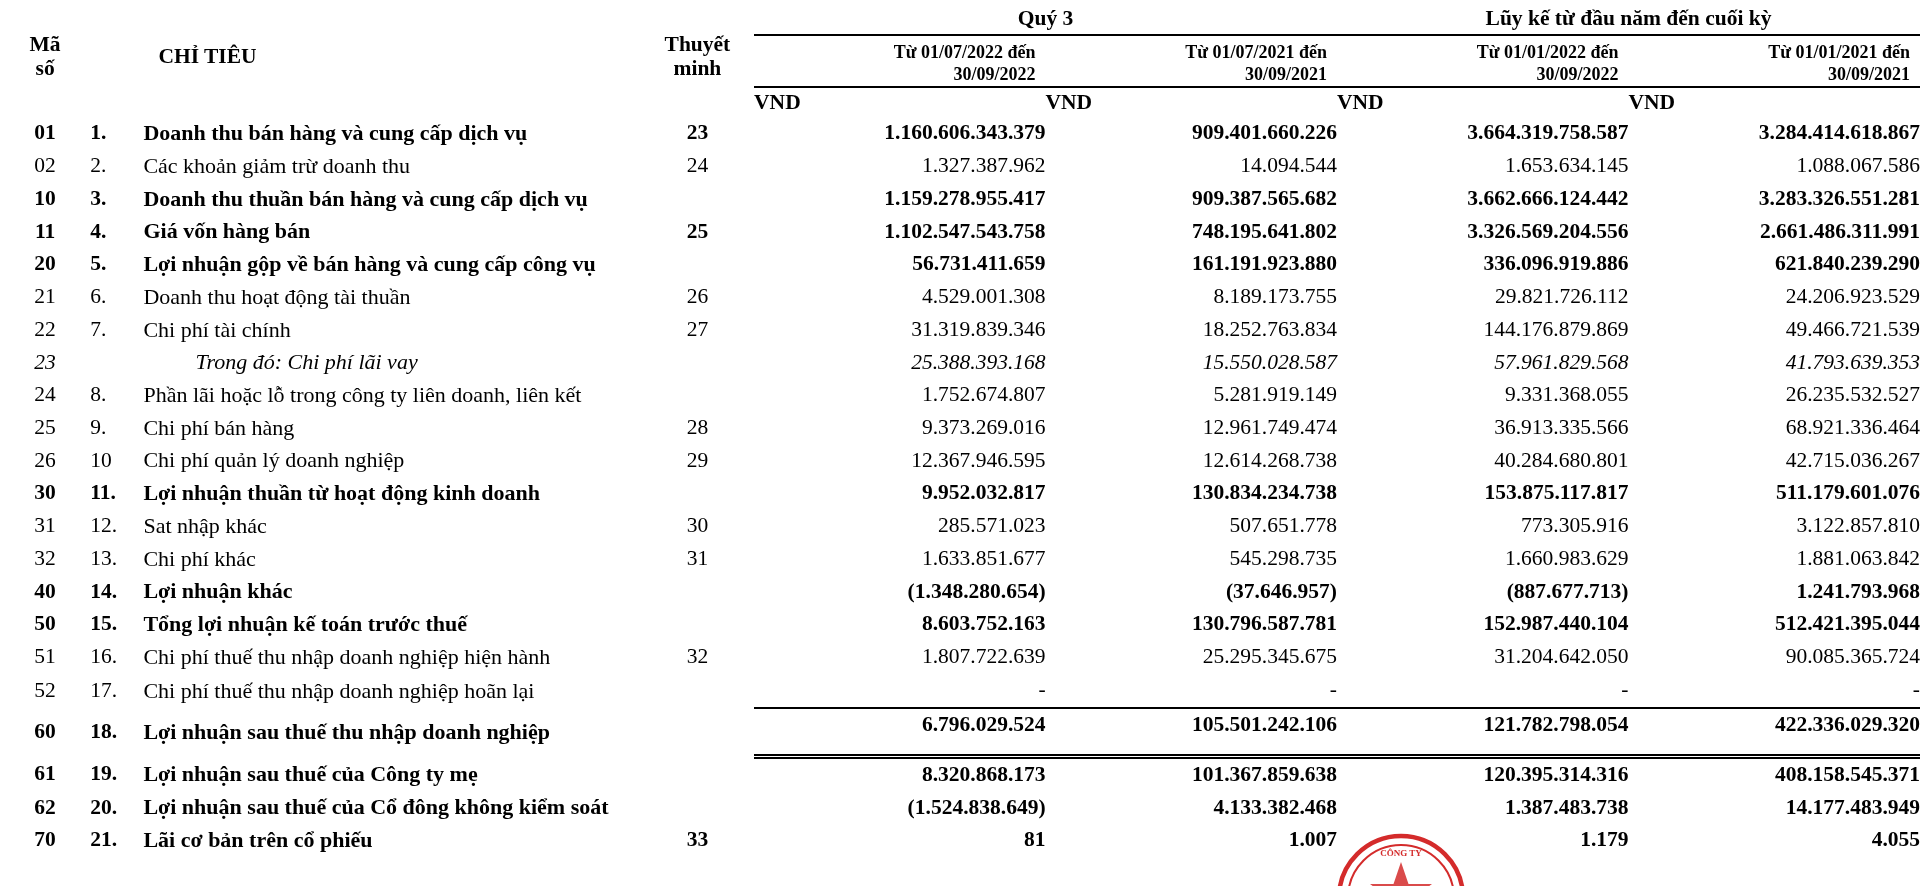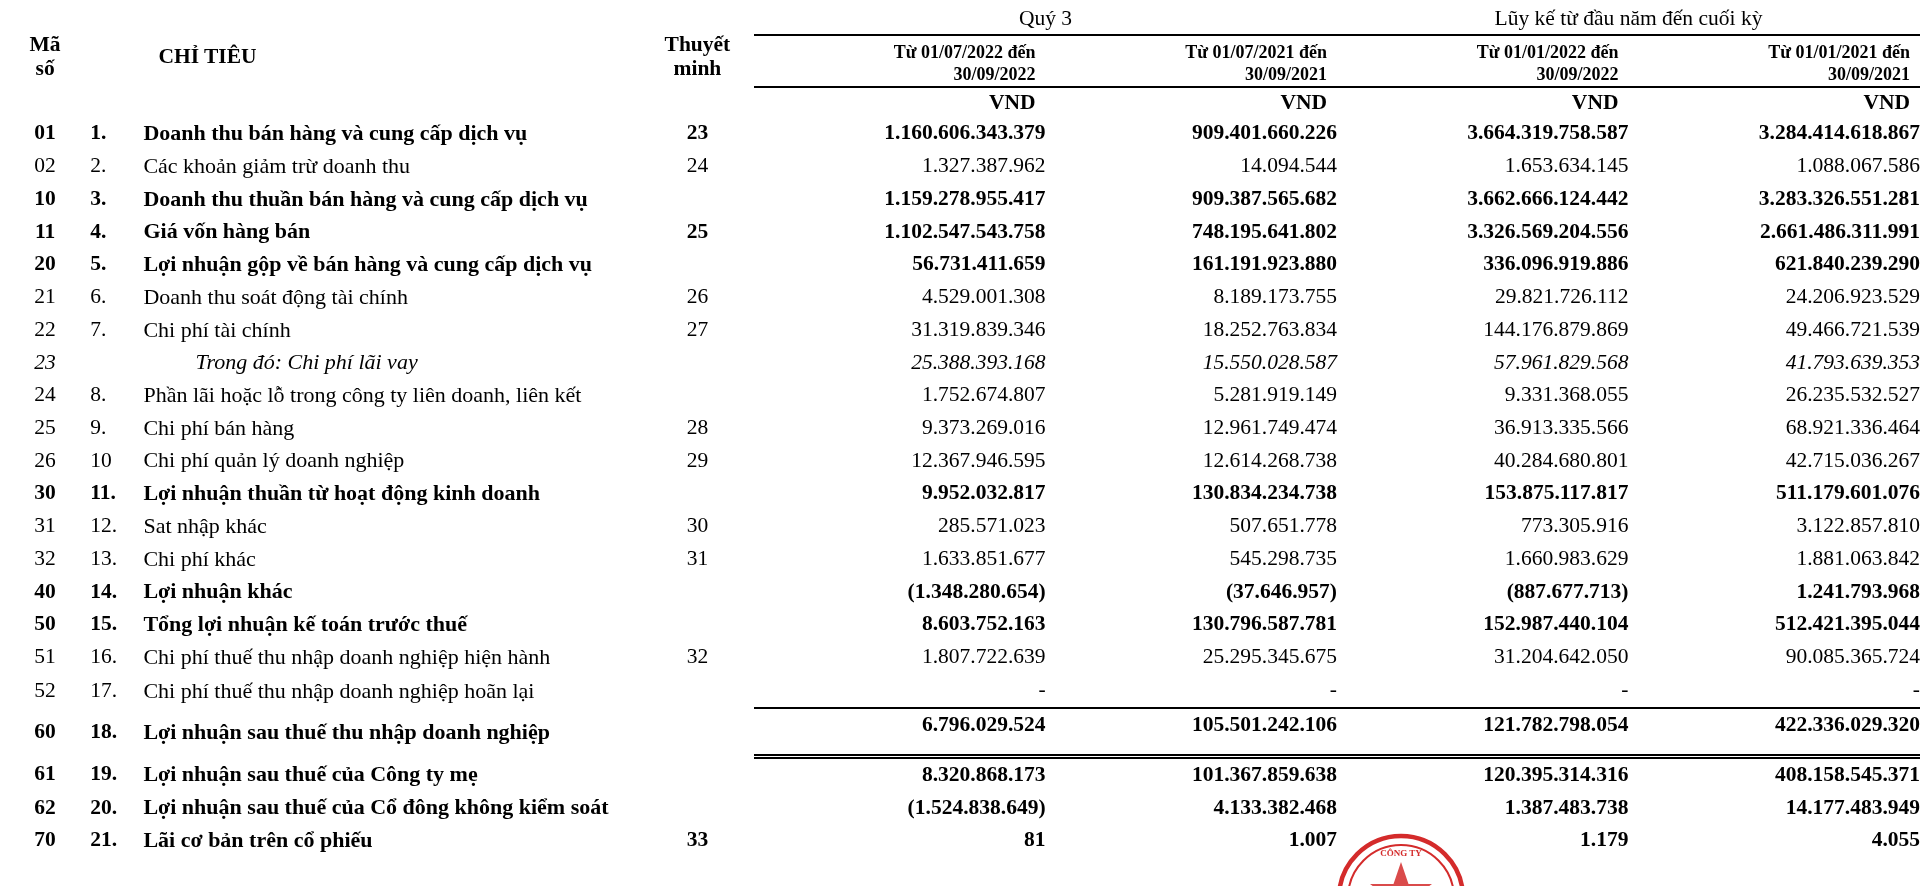--- a/index.html
+++ b/index.html
@@ -34,21 +34,21 @@
   
   col.c-code   { width: 78px; }
   col.c-num    { width: 46px; }
   col.c-label  { width: 430px; }
   col.c-note   { width: 98px; }
   col.c-val    { width: 252px; }
 
   
   .hdr-group {
     text-align: center;
-    font-weight: normal;
+    font-weight: bold;
     font-size: 21.5px;
     padding: 6px 0 3px 0;
     vertical-align: bottom;
     line-height: 1.15;
   }
   .hdr-group .grp-inner {
     display: block;
     border-bottom: 2px solid #000;
     padding-bottom: 3px;
   }
@@ -56,21 +56,21 @@
     text-align: right;
     font-weight: bold;
     font-size: 18px;
     vertical-align: bottom;
     line-height: 1.25;
     padding: 2px 10px 0 0;
     white-space: nowrap;
   }
   .hdr-period .pline { display: block; }
   .hdr-cur {
-    text-align: right;
+    text-align: left;
     font-weight: bold;
     font-size: 21.5px;
     padding: 2px 10px 2px 0;
     border-top: 2px solid #000;
     vertical-align: bottom;
   }
   .hdr-blank { border: 0; }
 
   .hdr-stub {
     vertical-align: bottom;
@@ -225,31 +225,31 @@
           <td class="label">Giá vốn hàng bán</td>
           <td class="note">25</td>
           <td class="val">1.102.547.543.758</td>
           <td class="val">748.195.641.802</td>
           <td class="val">3.326.569.204.556</td>
           <td class="val">2.661.486.311.991</td>
         </tr>
         <tr class="row bold">
           <td class="code">20</td>
           <td class="num">5.</td>
-          <td class="label">Lợi nhuận gộp về bán hàng và cung cấp dịch vụ</td>
+          <td class="label">Lợi nhuận gộp về bán hàng và cung cấp công vụ</td>
           <td class="note"></td>
           <td class="val">56.731.411.659</td>
           <td class="val">161.191.923.880</td>
           <td class="val">336.096.919.886</td>
           <td class="val">621.840.239.290</td>
         </tr>
         <tr class="row">
           <td class="code">21</td>
           <td class="num">6.</td>
-          <td class="label">Doanh thu soát động tài chính</td>
+          <td class="label">Doanh thu hoạt động tài thuần</td>
           <td class="note">26</td>
           <td class="val">4.529.001.308</td>
           <td class="val">8.189.173.755</td>
           <td class="val">29.821.726.112</td>
           <td class="val">24.206.923.529</td>
         </tr>
         <tr class="row">
           <td class="code">22</td>
           <td class="num">7.</td>
           <td class="label">Chi phí tài chính</td>

